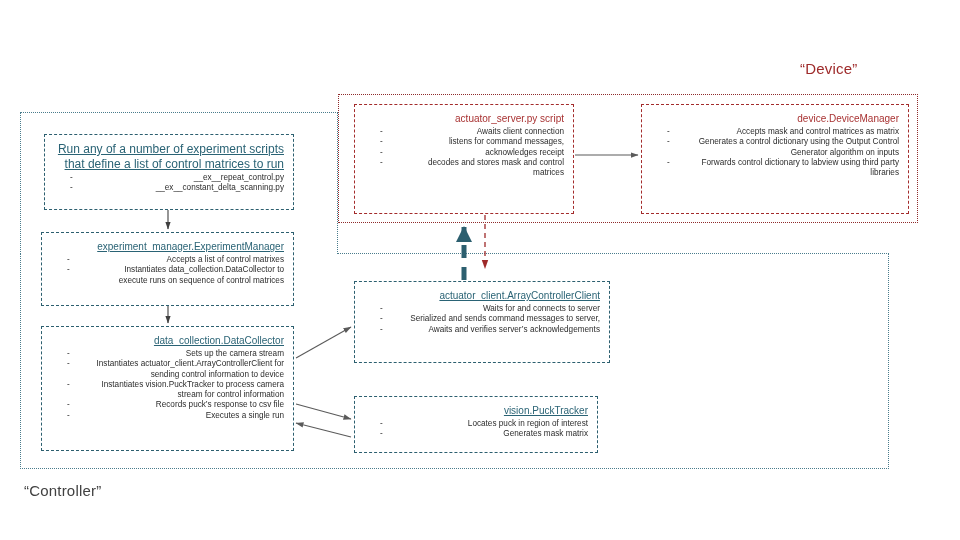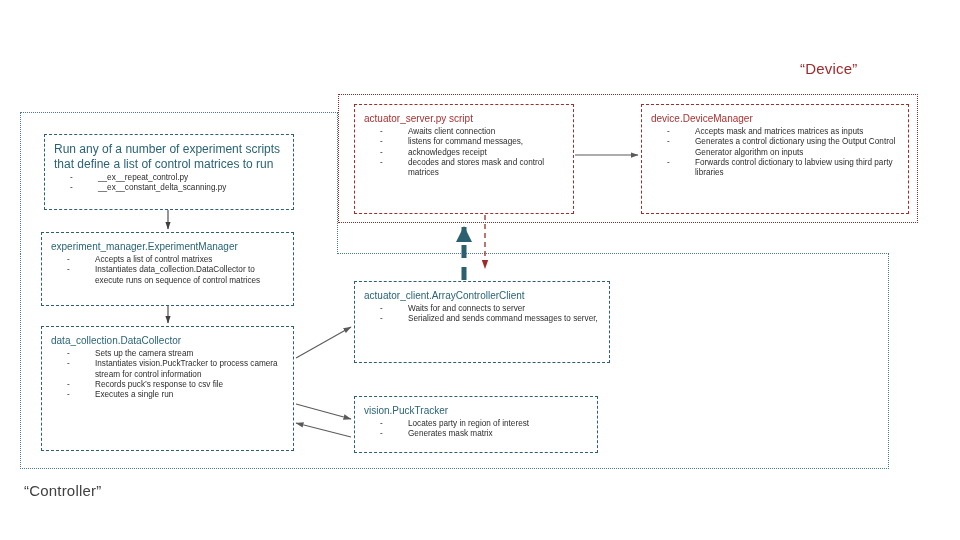--- a/index.html
+++ b/index.html
@@ -7,20 +7,21 @@
     padding: 0;
     background: #ffffff;
   }
   #canvas {
     position: relative;
     width: 960px;
     height: 540px;
     background: #ffffff;
     font-family: "Liberation Sans", sans-serif;
     overflow: hidden;
+    text-align: right;
   }
 
   
   .region {
     position: absolute;
     box-sizing: border-box;
     background: transparent;
   }
   .region-controller-top {
     left: 20px;  top: 112px;  width: 318px;  height: 142px;
@@ -68,21 +69,21 @@
   }
   .node.red {
     border: 1.6px dashed #a32b2b;
   }
   .node-title {
     font-size: 10px;
     line-height: 14px;
     margin: 0 0 1px 0;
     white-space: pre-line;
   }
-  .node.teal .node-title { color: #2a6375; }
+  .node.teal .node-title { color: #2a6375; text-decoration: underline; }
   .node.red  .node-title { color: #a83232; }
 
   .bullets {
     list-style: none;
     margin: 0;
     padding: 0;
   }
   .bullets li {
     position: relative;
     font-size: 8.2px;
@@ -178,54 +179,56 @@
     <ul class="bullets">
       <li>Accepts a list of control matrixes</li>
       <li>Instantiates data_collection.DataCollector to execute runs on sequence of control matrices</li>
     </ul>
   </div>
 
   <div class="node teal box-datacoll">
     <div class="node-title">data_collection.DataCollector</div>
     <ul class="bullets">
       <li>Sets up the camera stream</li>
+      <li>Instantiates actuator_client.ArrayControllerClient for sending control information to device</li>
       <li>Instantiates vision.PuckTracker to process camera stream for control information</li>
       <li>Records puck’s response to csv file</li>
       <li>Executes a single run</li>
     </ul>
   </div>
 
   <div class="node red box-server">
     <div class="node-title">actuator_server.py script</div>
     <ul class="bullets">
       <li>Awaits client connection</li>
       <li>listens for command messages,</li>
       <li>acknowledges receipt</li>
       <li>decodes and stores mask and control matrices</li>
     </ul>
   </div>
 
   <div class="node red box-devmgr">
     <div class="node-title">device.DeviceManager</div>
     <ul class="bullets">
-      <li>Accepts mask and matrices matrices as inputs</li>
+      <li>Accepts mask and control matrices as matrix</li>
       <li>Generates a control dictionary using the Output Control Generator algorithm on inputs</li>
       <li>Forwards control dictionary to labview using third party libraries</li>
     </ul>
   </div>
 
   <div class="node teal box-client">
     <div class="node-title">actuator_client.ArrayControllerClient</div>
     <ul class="bullets">
       <li>Waits for and connects to server</li>
       <li>Serialized and sends command messages to server,</li>
+      <li>Awaits and verifies server’s acknowledgements</li>
     </ul>
   </div>
 
   <div class="node teal box-puck">
     <div class="node-title">vision.PuckTracker</div>
     <ul class="bullets">
-      <li>Locates party in region of interest</li>
+      <li>Locates puck in region of interest</li>
       <li>Generates mask matrix</li>
     </ul>
   </div>
 
 </div>
 
 </body></html>

